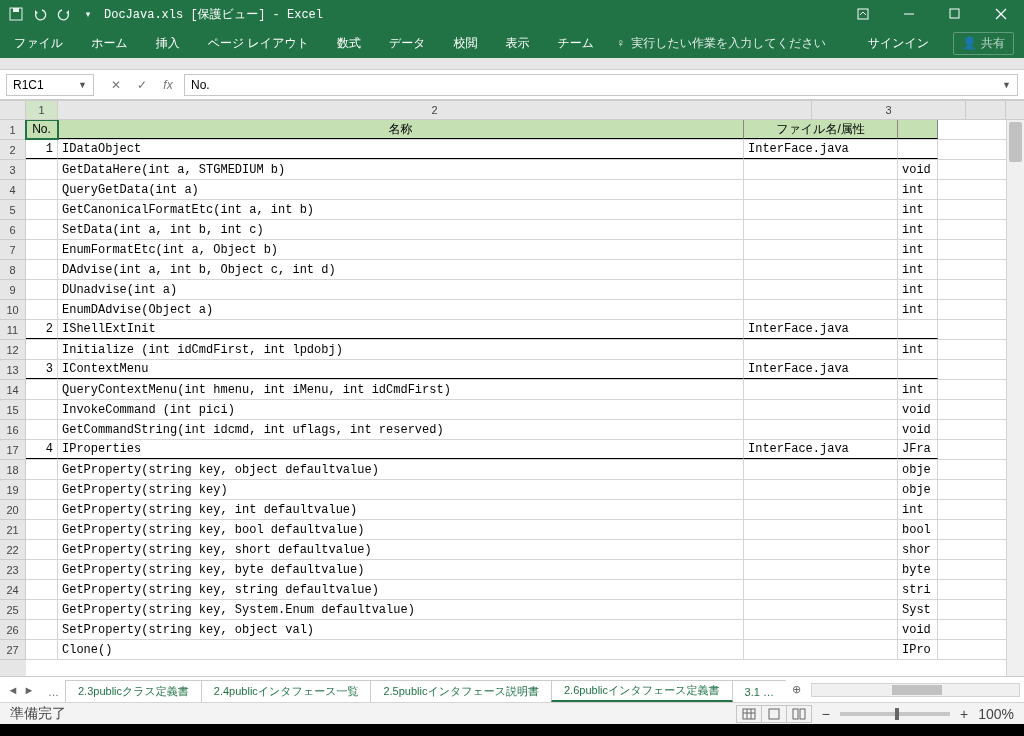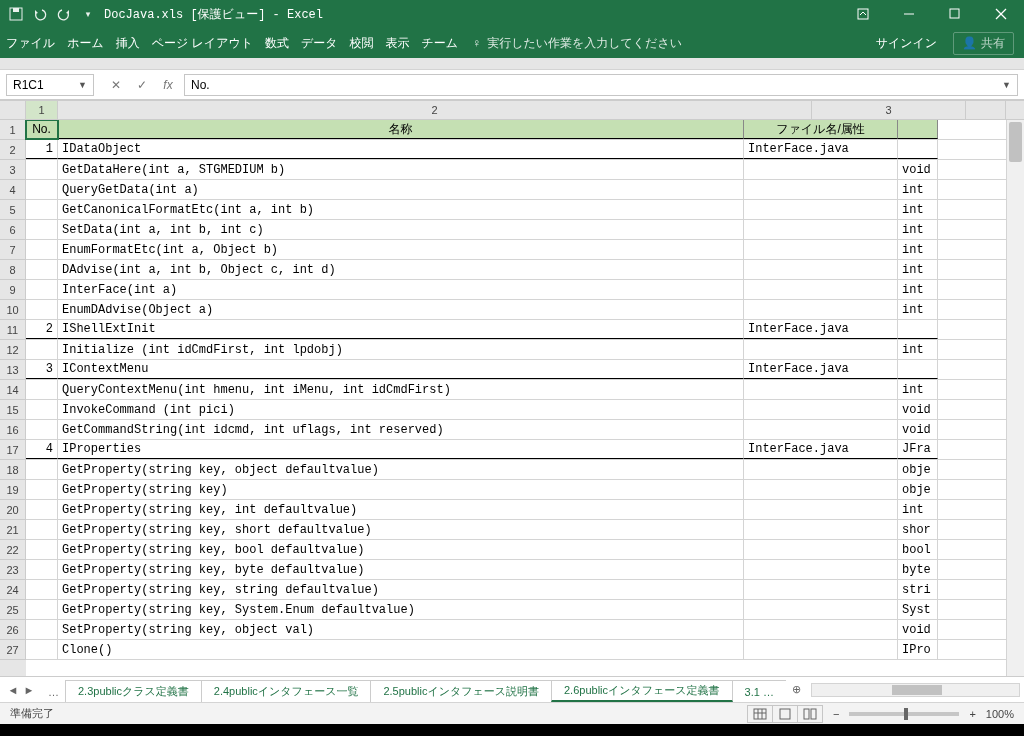--- a/index.html
+++ b/index.html
@@ -5,21 +5,21 @@
 * { margin: 0; padding: 0; box-sizing: border-box; font-family: "Yu Gothic UI", "Meiryo", sans-serif; }
 body { width: 1024px; height: 736px; overflow: hidden; background: #fff; display: flex; flex-direction: column; }
 .titlebar { background: #217346; height: 28px; display: flex; align-items: center; color: #fff; font-size: 12px; }
 .qat { display: flex; align-items: center; gap: 8px; padding: 0 8px; }
 .qat-ico { width: 16px; height: 16px; display: inline-flex; align-items: center; justify-content: center; opacity: .9; }
 .titletext { flex: 1; text-align: left; font-family: Liberation Mono, monospace; }
 .winctl { display: flex; }
 .winbtn { width: 46px; height: 28px; display: flex; align-items: center; justify-content: center; }
 .winbtn svg { stroke: #fff; fill: none; }
 .ribbon-tabs { background: #217346; height: 30px; display: flex; align-items: center; color: #fff; font-size: 12px; position: relative; }
-.rt { padding: 0 6px; height: 100%; display: flex; align-items: center; cursor: default; }
+.rt { padding: 0 14px; height: 100%; display: flex; align-items: center; cursor: default; }
 .tellme { display: flex; align-items: center; margin-left: 8px; gap: 6px; opacity: .85; }
 .right-tabs { margin-left: auto; display: flex; align-items: center; }
 .sharebtn { border: 1px solid rgba(255,255,255,.4); padding: 2px 8px; border-radius: 2px; margin: 0 10px; display:flex; align-items:center; gap:4px; opacity:.7; }
 .fbar { height: 12px; background: #e6e6e6; border-bottom: 1px solid #d4d4d4; }
 .fxrow { height: 30px; display: flex; align-items: center; border-bottom: 1px solid #ccc; font-size: 12px; }
 .namebox { width: 88px; height: 22px; border: 1px solid #c6c6c6; margin: 0 6px; display: flex; align-items: center; padding: 0 6px; justify-content: space-between; }
 .namebox .dd { font-size: 9px; color: #555; }
 .fx-icos { display: flex; align-items: center; gap: 10px; padding: 0 8px; color: #777; }
 .fx-icos span { width: 16px; text-align: center; }
 .fx-input { flex: 1; height: 22px; border: 1px solid #c6c6c6; padding: 0 6px; display: flex; align-items: center; margin-right: 6px; justify-content: space-between; }
@@ -47,21 +47,21 @@
 .vthumb { position: absolute; top: 2px; left: 2px; right: 2px; height: 40px; background: #c1c1c1; border-radius: 2px; }
 .tabbar { height: 26px; display: flex; align-items: center; border-top: 1px solid #ccc; background: #fff; font-size: 11px; position: relative; }
 .tabnav { display: flex; gap: 2px; padding: 0 6px; color: #666; }
 .tabnav span { width: 14px; text-align: center; }
 .tabs { display: flex; align-items: flex-end; height: 100%; overflow: hidden; }
 .tab { padding: 4px 12px; border: 1px solid #ccc; border-bottom: none; background: #fff; color: #217346; margin-right: -1px; height: 22px; display: flex; align-items: center; white-space: nowrap; }
 .tab.active { border-bottom: 2px solid #217346; font-weight: normal; background: #fff; z-index: 2; }
 .tabellip { padding: 4px 6px; color: #666; }
 .hscroll { flex: 1; height: 14px; background: #f0f0f0; margin: 0 4px; position: relative; border: 1px solid #d4d4d4; }
 .hthumb { position: absolute; left: 80px; top: 1px; bottom: 1px; width: 50px; background: #c1c1c1; }
-.status { height: 22px; background: #f3f3f3; border-top: 1px solid #d4d4d4; display: flex; align-items: center; font-size: 11px; color: #444; padding: 0 10px; }
+.status { height: 22px; background: #f3f3f3; border-top: 1px solid #d4d4d4; display: flex; align-items: center; font-size: 14px; color: #444; padding: 0 10px; }
 .status .right { margin-left: auto; display: flex; align-items: center; gap: 10px; }
 .viewbtns { display: flex; }
 .viewbtn { width: 26px; height: 18px; border: 1px solid #c6c6c6; display: flex; align-items: center; justify-content: center; margin-left: -1px; }
 .zoomslider { width: 110px; height: 4px; background: #c6c6c6; position: relative; }
 .zoomslider .zthumb { position: absolute; left: 50%; top: -4px; width: 4px; height: 12px; background: #666; }
 .bottomband { height: 12px; background: #000; }
 </style>
 </head>
 <body>
 
@@ -238,21 +238,21 @@
         <div class="c c4">int</div>
       </div>
       <div class="row">
         <div class="c c1"></div>
         <div class="c c2">DAdvise(int a, int b, Object c, int d)</div>
         <div class="c c3"></div>
         <div class="c c4">int</div>
       </div>
       <div class="row">
         <div class="c c1"></div>
-        <div class="c c2">InterFace(int a)</div>
+        <div class="c c2">DUnadvise(int a)</div>
         <div class="c c3"></div>
         <div class="c c4">int</div>
       </div>
       <div class="row">
         <div class="c c1"></div>
         <div class="c c2">EnumDAdvise(Object a)</div>
         <div class="c c3"></div>
         <div class="c c4">int</div>
       </div>
       <div class="row sec-row">
@@ -310,29 +310,29 @@
         <div class="c c4">obje</div>
       </div>
       <div class="row">
         <div class="c c1"></div>
         <div class="c c2">GetProperty(string key, int defaultvalue)</div>
         <div class="c c3"></div>
         <div class="c c4">int</div>
       </div>
       <div class="row">
         <div class="c c1"></div>
+        <div class="c c2">GetProperty(string key, bool defaultvalue)</div>
+        <div class="c c3"></div>
+        <div class="c c4">bool</div>
+      </div>
+      <div class="row">
+        <div class="c c1"></div>
         <div class="c c2">GetProperty(string key, short defaultvalue)</div>
         <div class="c c3"></div>
         <div class="c c4">shor</div>
-      </div>
-      <div class="row">
-        <div class="c c1"></div>
-        <div class="c c2">GetProperty(string key, bool defaultvalue)</div>
-        <div class="c c3"></div>
-        <div class="c c4">bool</div>
       </div>
       <div class="row">
         <div class="c c1"></div>
         <div class="c c2">GetProperty(string key, byte defaultvalue)</div>
         <div class="c c3"></div>
         <div class="c c4">byte</div>
       </div>
       <div class="row">
         <div class="c c1"></div>
         <div class="c c2">GetProperty(string key, string defaultvalue)</div>

